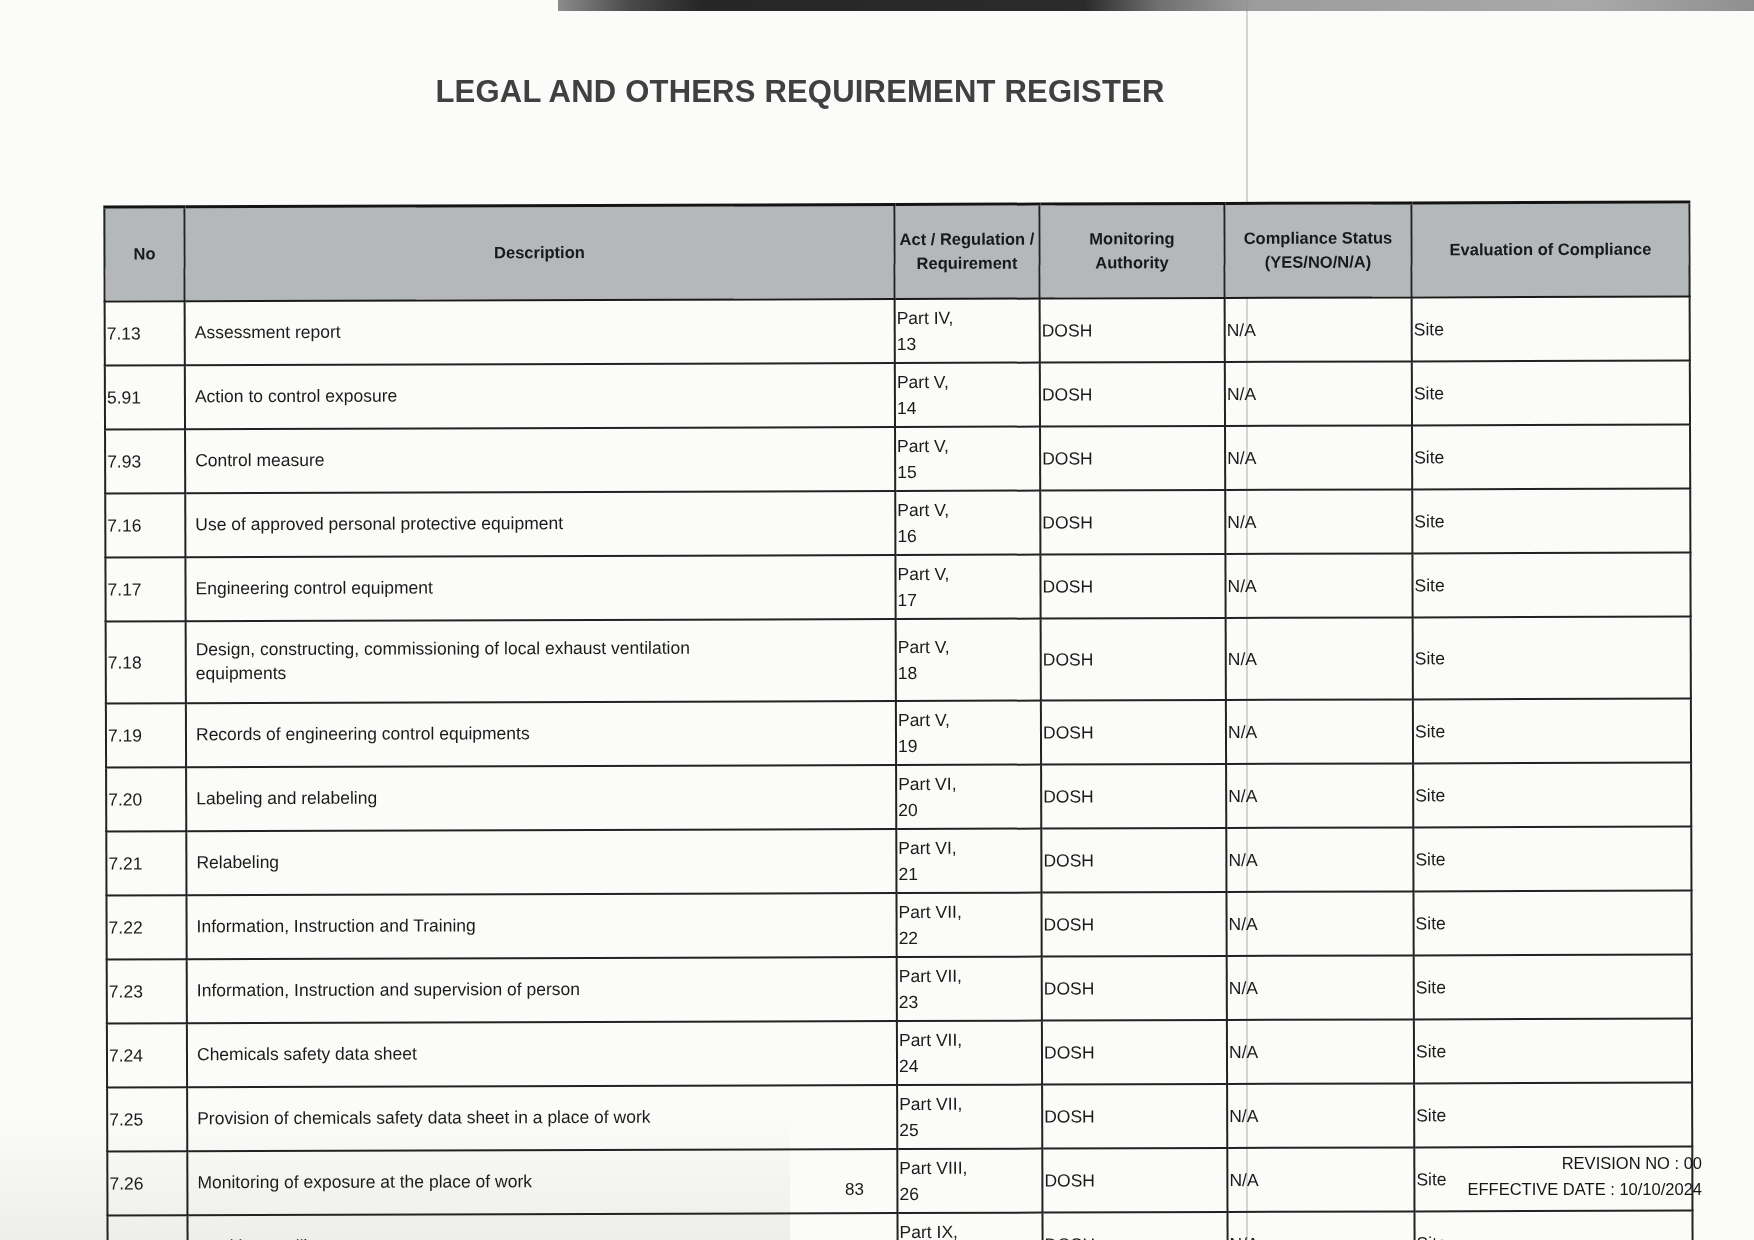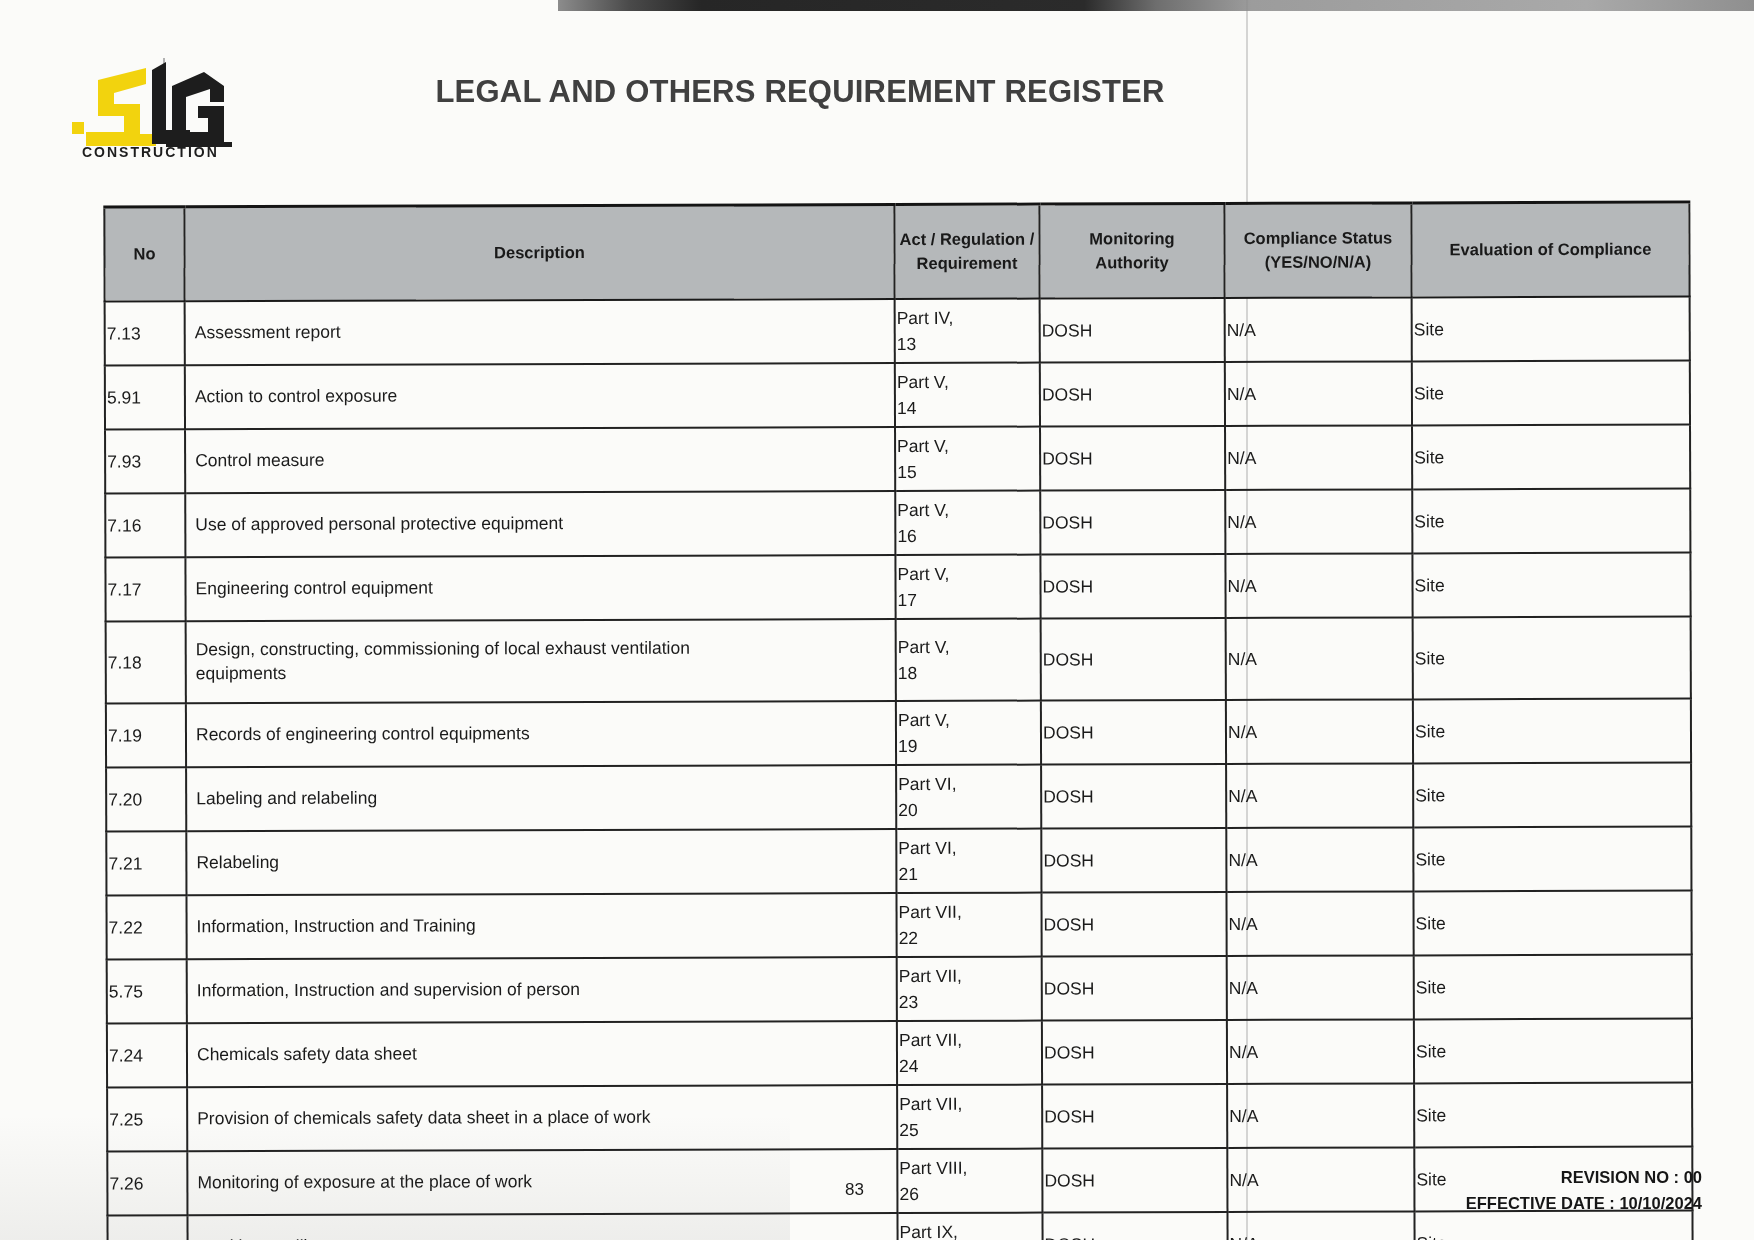--- a/index.html
+++ b/index.html
@@ -59,48 +59,32 @@
   table.register tbody tr.tall td{height:76px;}
   td.col-no{font-size:17px;}
   td.col-desc{text-align:left;padding:2px 8px 2px 9px;line-height:1.35;}
   td.col-act{text-align:left;font-size:17px;line-height:1.5;}
   td.col-auth,td.col-status,td.col-eval{text-align:left;font-size:17px;}
   .preline{white-space:pre-line;}
   
   .page-number{position:absolute;left:845px;top:1180px;font-size:17px;color:#1b1b1b;}
   .rev-block{
     position:absolute;right:52px;top:1150px;text-align:right;
-    font-size:16.5px;font-weight:700;color:#161616;line-height:1.58;margin-top:14px;
+    font-size:16.5px;font-weight:400;color:#161616;line-height:1.58;
   }
 </style>
 </head>
 <body>
 
 <div class="page">
 
   <div class="top-strip"></div>
   <div class="fold-line"></div>
   <div class="bottom-wash"></div>
 
-  <div class="logo">
-    <svg width="175" height="108" viewBox="0 0 175 108">
-
-      <line x1="96" y1="2" x2="96" y2="20" stroke="#9a9a9a" stroke-width="1.5"></line>
-
-      <polygon fill="#f2d30e" points="30,24 78,12 78,28 46,37 46,48 72,48 72,78 88,78 88,90 18,90 18,76 56,76 56,60 30,60"></polygon>
-      <polygon fill="#f2d30e" points="4,66 16,66 16,78 4,78"></polygon>
-
-      <polygon fill="#1d1d1d" points="84,14 98,6 98,74 122,74 122,88 84,88"></polygon>
-
-      <polygon fill="#1d1d1d" points="104,30 136,16 156,30 156,46 142,46 142,33 118,41 118,76 140,76 140,62 130,62 130,50 156,50 156,90 104,90"></polygon>
-
-      <rect x="98" y="86" width="66" height="5" fill="#1d1d1d"></rect>
-    </svg>
-    <div class="logo-caption">CONSTRUCTION</div>
-  </div>
 
   <div class="title">LEGAL AND OTHERS REQUIREMENT REGISTER</div>
 
   <table class="register">
     <colgroup>
       <col style="width:80px">
         <col style="width:710px">
         <col style="width:145px">
       <col style="width:185px">
         <col style="width:187px">
@@ -205,21 +189,21 @@
         <tr>
           <td class="col-no">7.22</td>
           <td class="col-desc preline">Information, Instruction and Training</td>
           <td class="col-act preline">Part VII,
 22</td>
           <td class="col-auth">DOSH</td>
           <td class="col-status">N/A</td>
           <td class="col-eval">Site</td>
         </tr>
         <tr>
-          <td class="col-no">5.75</td>
+          <td class="col-no">7.23</td>
           <td class="col-desc preline">Information, Instruction and supervision of person</td>
           <td class="col-act preline">Part VII,
 23</td>
           <td class="col-auth">DOSH</td>
           <td class="col-status">N/A</td>
           <td class="col-eval">Site</td>
         </tr>
         <tr>
           <td class="col-no">7.24</td>
           <td class="col-desc preline">Chemicals safety data sheet</td>

